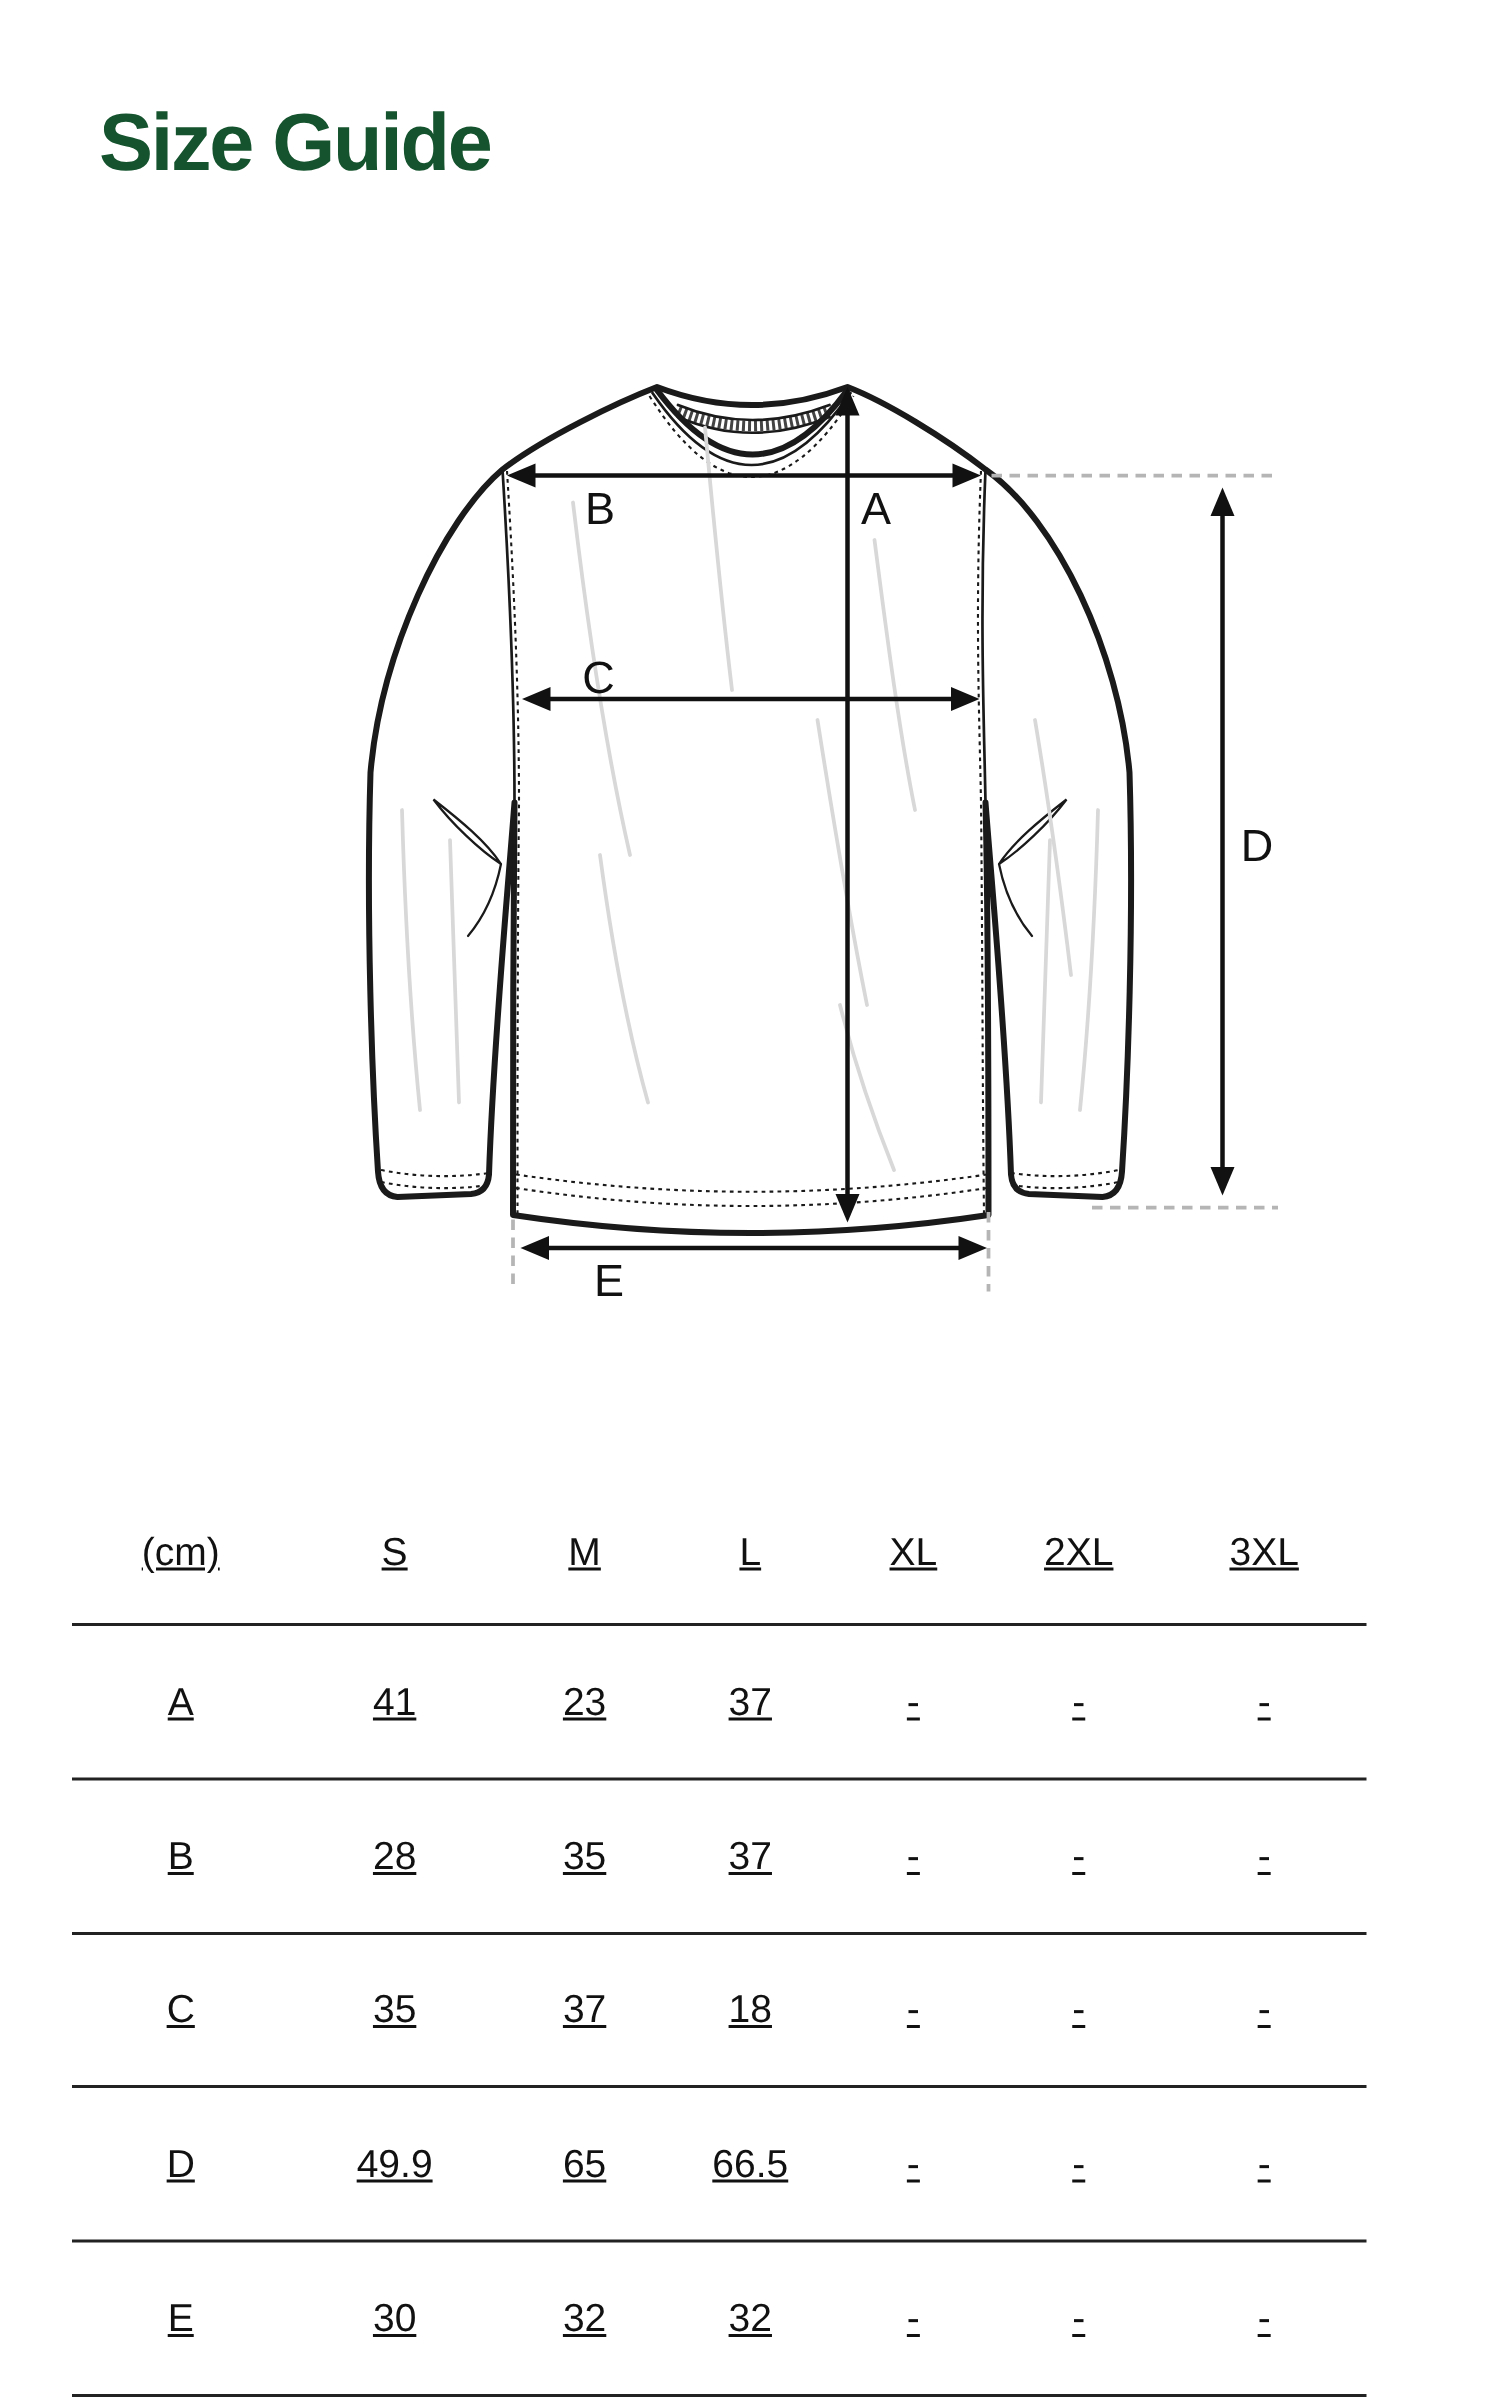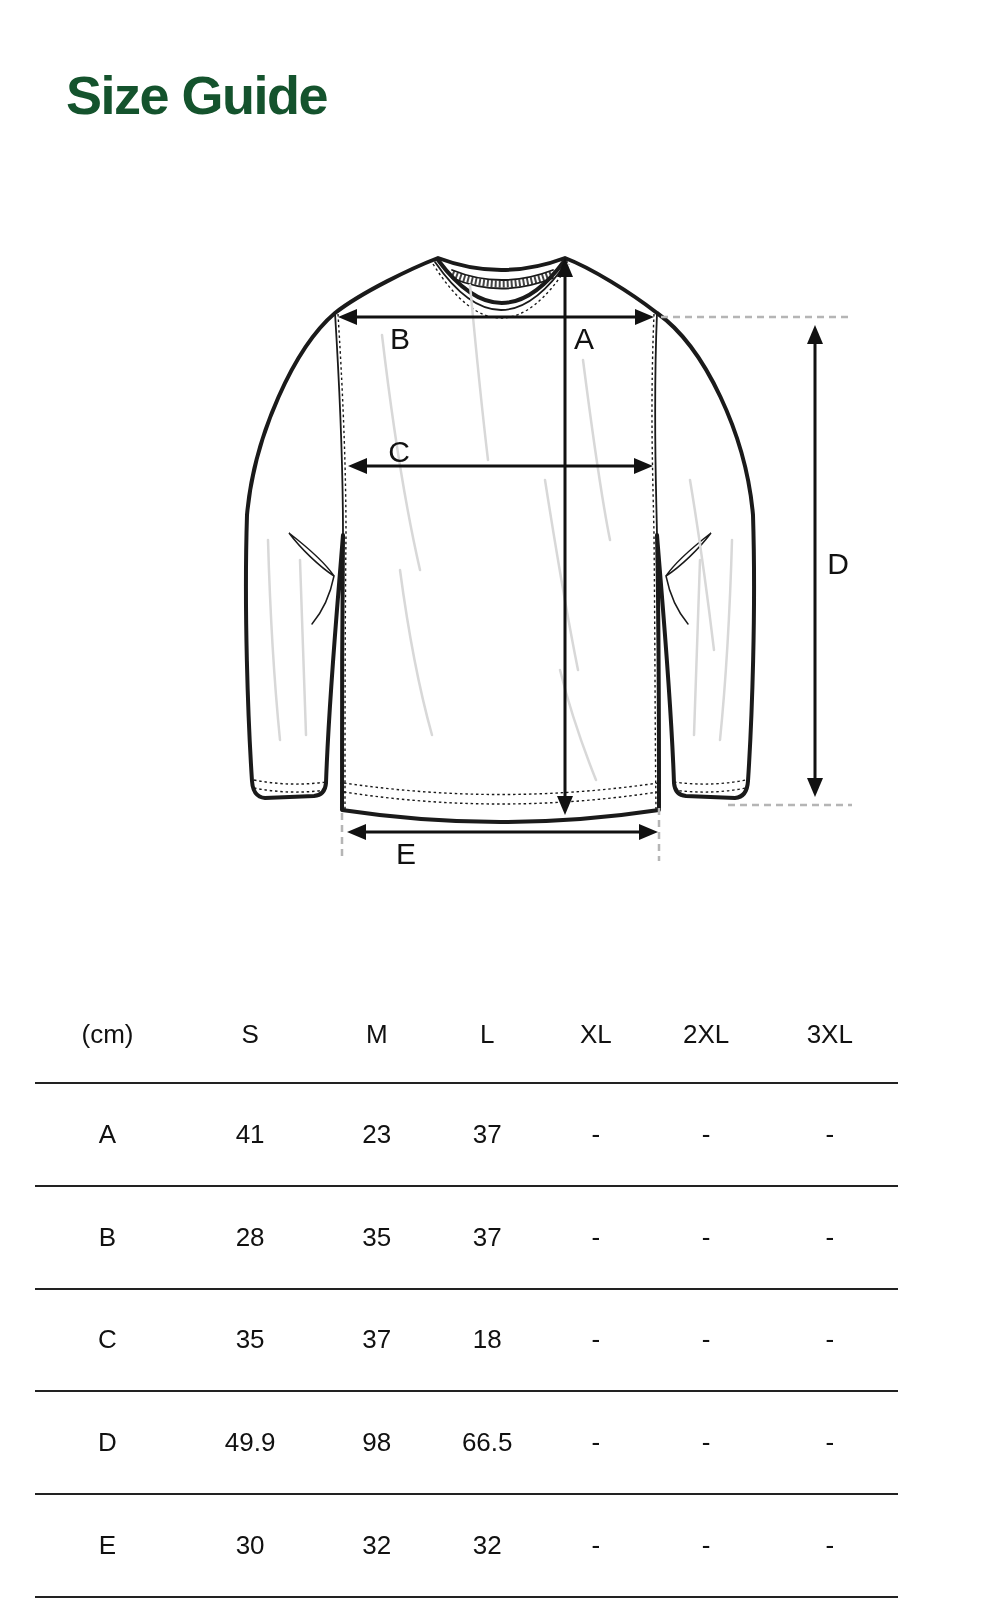--- a/index.html
+++ b/index.html
@@ -15,21 +15,21 @@
   .outline{stroke:#1a1a1a;stroke-width:4;fill:#ffffff;stroke-linejoin:round;stroke-linecap:round;}
   .thin{stroke:#1a1a1a;stroke-width:1.8;fill:none;stroke-linecap:round;}
   .dot{stroke:#1a1a1a;stroke-width:1.4;fill:none;stroke-dasharray:2.5 2.8;}
   .fold{stroke:#d8d8d8;stroke-width:2.5;fill:none;stroke-linecap:round;}
   .dim{stroke:#111;stroke-width:3;fill:none;}
   .head{fill:#111;stroke:none;}
   .dimlabel{font-size:30px;fill:#111;text-anchor:middle;}
   .guide{stroke:#b5b5b5;stroke-width:2.5;stroke-dasharray:7 5;fill:none;}
   .rib{stroke:#444;stroke-width:7;fill:none;stroke-dasharray:2 2;}
 
-  .size-table{position:absolute;left:35px;top:986px;width:863px;}
+  .size-table{position:absolute;left:48px;top:986px;width:863px;text-decoration:underline;}
   .t-row{display:grid;grid-template-columns:16.8% 16.25% 13.1% 12.5% 12.7% 12.85% 15.8%;align-items:center;}
   .t-header{height:96px;border-bottom:2px solid #222;}
   .t-body-row{height:100.8px;border-bottom:2px solid #222;}
   .cell{text-align:center;font-size:26px;color:#111;}
 </style>
 </head>
 <body>
 
 <div class="page">
 
@@ -185,21 +185,21 @@
       <div class="cell">37</div>
       <div class="cell">18</div>
       <div class="cell">-</div>
       <div class="cell">-</div>
       <div class="cell">-</div>
     </div>
 
     <div class="t-row t-body-row">
       <div class="cell">D</div>
       <div class="cell">49.9</div>
-      <div class="cell">98</div>
+      <div class="cell">65</div>
       <div class="cell">66.5</div>
       <div class="cell">-</div>
       <div class="cell">-</div>
       <div class="cell">-</div>
     </div>
 
     <div class="t-row t-body-row">
       <div class="cell">E</div>
       <div class="cell">30</div>
       <div class="cell">32</div>

